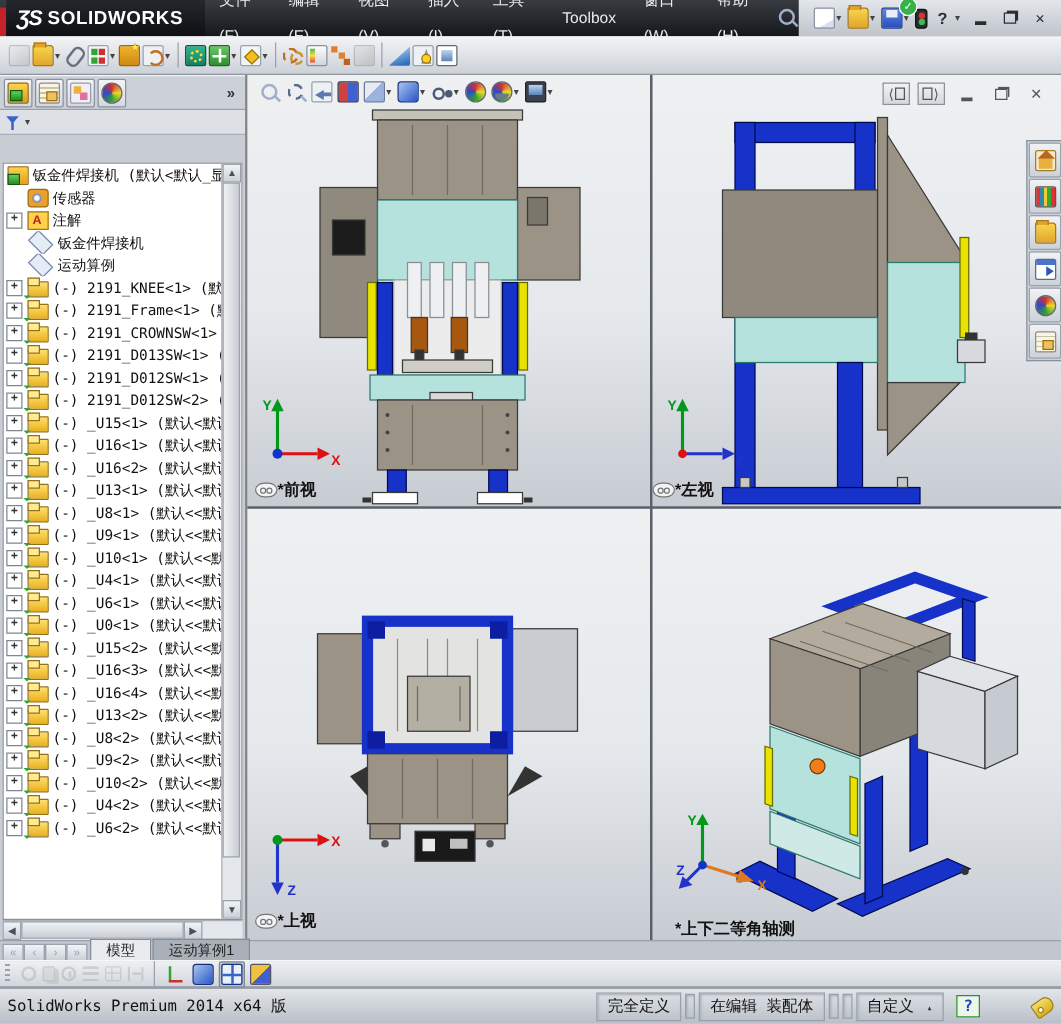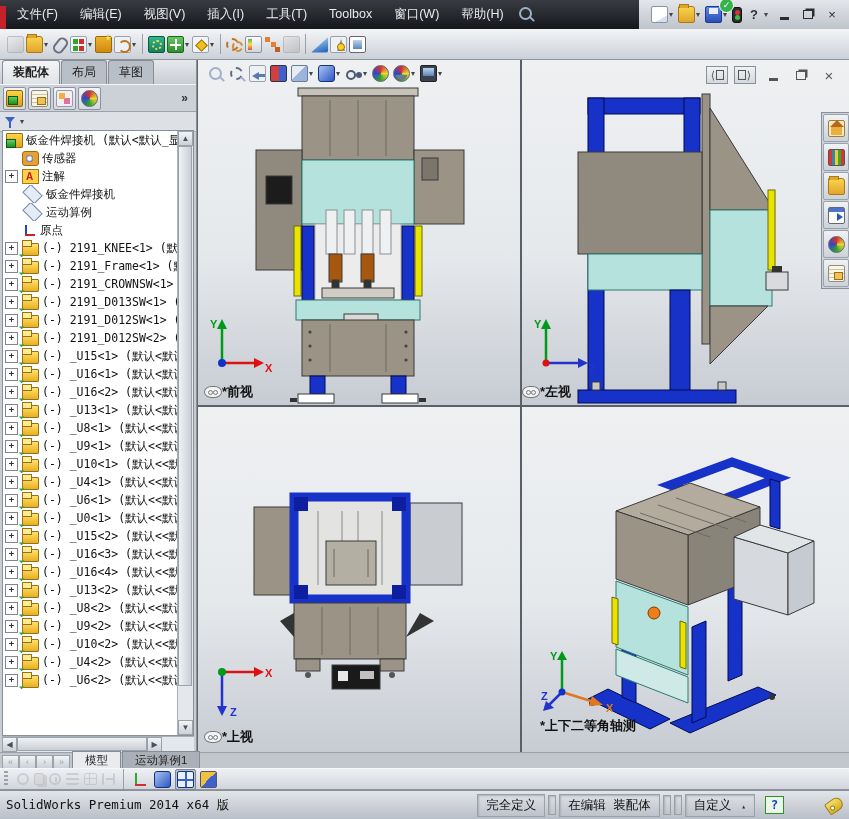--- a/index.html
+++ b/index.html
@@ -218,20 +218,24 @@
     text-align:center;line-height:16px;margin-left:10px}
   #tag-icon{width:15px;height:11px;background:linear-gradient(#f4dc6a,#d8b020);border:1px solid #a08010;border-radius:2px 6px 6px 2px;
     position:relative;transform:rotate(-35deg);margin-left:42px}
   #tag-icon::before{content:"";position:absolute;left:2px;top:4px;width:3px;height:3px;border-radius:50%;background:#fff;border:1px solid #a08010}
 </style>
 </head>
 <body>
 
 <div id="titlebar">
   <div id="red-stripe"></div>
+  <div id="logo">
+    <span class="mark">ƷS</span>
+    <span class="word">SOLIDWORKS</span>
+  </div>
   <nav id="menus">
       <span class="menu">文件(F)</span>
       <span class="menu">编辑(E)</span>
       <span class="menu">视图(V)</span>
       <span class="menu">插入(I)</span>
       <span class="menu">工具(T)</span>
       <span class="menu">Toolbox</span>
       <span class="menu">窗口(W)</span>
       <span class="menu">帮助(H)</span>
     </nav>
@@ -322,25 +326,20 @@
     </span>
     <span class="tbtn">
       <span class="ic simulation-advisor-icon"></span>
     </span>
     <span class="tbtn">
       <span class="ic update-speedpak-icon"></span>
     </span>
   </div>
 
 <div id="panel">
-  <div id="ptabs">
-      <span class="tab active">装配体</span>
-      <span class="tab">布局</span>
-      <span class="tab">草图</span>
-    </div>
   <div id="mtabs">
     <span style="display:flex;gap:2px">
         <span class="tbtn act">
           <span class="ic featuremanager-tree-icon"></span>
         </span>
         <span class="tbtn">
           <span class="ic propertymanager-icon"></span>
         </span>
         <span class="tbtn">
           <span class="ic configurationmanager-icon"></span>
@@ -373,25 +372,20 @@
         </div>
         <div class="trow">
           <span class="exp hid"></span>
           <span class="tree-ic plane-icon"></span>
           <span class="tlabel">钣金件焊接机</span>
         </div>
         <div class="trow">
           <span class="exp hid"></span>
           <span class="tree-ic plane-icon"></span>
           <span class="tlabel">运动算例</span>
-        </div>
-        <div class="trow">
-          <span class="exp hid"></span>
-          <span class="tree-ic origin-icon"></span>
-          <span class="tlabel">原点</span>
         </div>
         <div class="trow">
           <span class="exp">+</span>
           <span class="tree-ic part-icon"></span>
           <span class="tlabel">(-) 2191_KNEE&lt;1&gt; (默认&lt;</span>
         </div>
         <div class="trow">
           <span class="exp">+</span>
           <span class="tree-ic part-icon"></span>
           <span class="tlabel">(-) 2191_Frame&lt;1&gt; (默认</span>
@@ -693,21 +687,21 @@
       <polygon points="22,3 17,12 27,12" fill="#00991a"></polygon>
       <text x="10" y="12" fill="#00991a">Y</text>
       <line x1="22" y1="44" x2="54" y2="54" stroke-width="2.5" stroke="#e07820"></line>
       <polygon points="63,57 52,48 49,58" fill="#e07820"></polygon>
       <text x="66" y="64" fill="#e07820">X</text>
       <line x1="22" y1="44" x2="8" y2="58" stroke-width="2.5" stroke="#2233cc"></line>
       <polygon points="3,63 6,53 14,60" fill="#2233cc"></polygon>
       <text x="1" y="52" fill="#2233cc">Z</text>
       <circle cx="22" cy="44" r="3.5" fill="#1133cc"></circle>
     </svg>
-    <div class="vp-label" style="left:18px;bottom:17px">
+    <div class="vp-label" style="left:18px;bottom:0">
       <span>*上下二等角轴测</span>
     </div>
   </div>
 
   <div class="vdiv" id="div-v"></div>
   <div class="vdiv" id="div-h"></div>
 
   <div id="hud">
       <span class="tbtn">
         <span class="ic zoom-to-fit-icon mag"></span>

